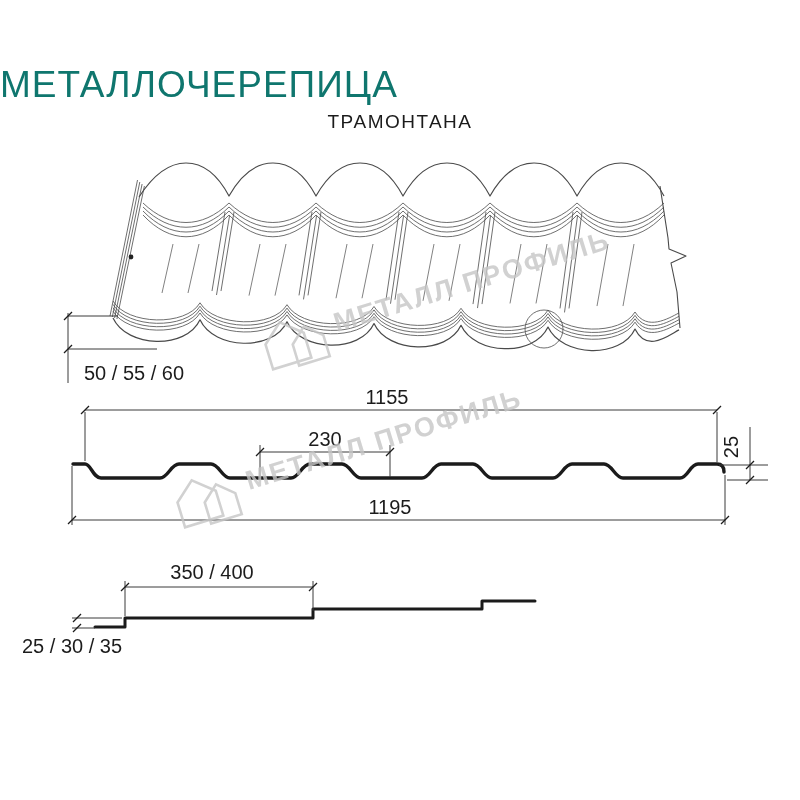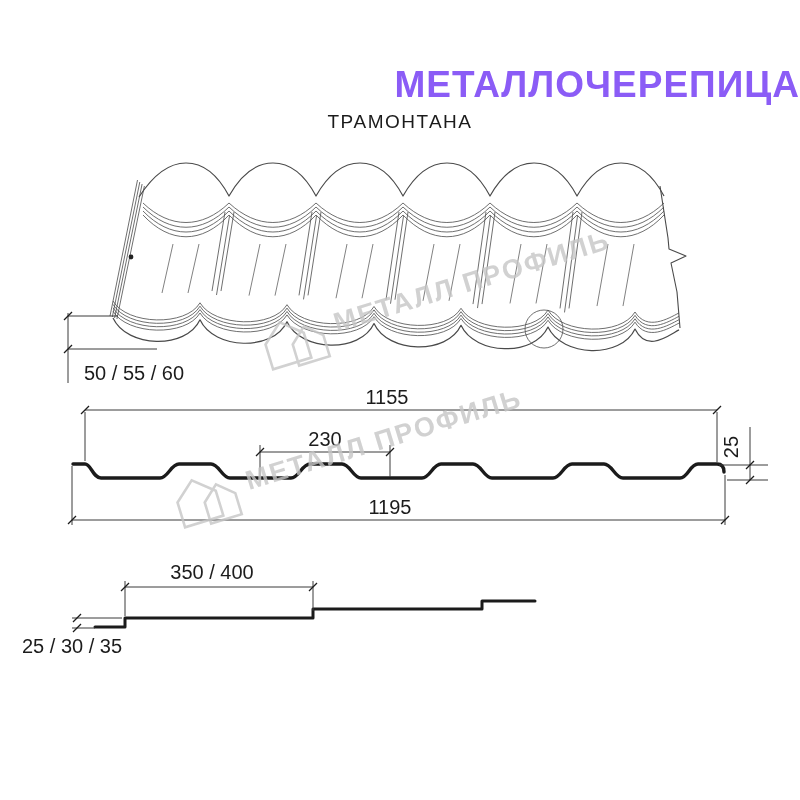--- a/index.html
+++ b/index.html
@@ -1,19 +1,19 @@
 <!DOCTYPE html>
 <html><head>
 <meta charset="utf-8">
 <style>
   html,body{margin:0;padding:0;background:#ffffff;width:800px;height:800px;overflow:hidden;}
   body{font-family:"Liberation Sans", sans-serif;position:relative;}
   .stage{position:absolute;left:0;top:0;width:800px;height:800px;background:#fff;}
-  .title{position:absolute;top:64px;left:0;width:100%;text-align:right;
-         font-size:37px;font-weight:bold;letter-spacing:1px;color:#8b5cf6;}
+  .title{position:absolute;top:64px;left:0;width:100%;text-align:left;
+         font-size:37px;font-weight:normal;letter-spacing:1px;color:#0f766e;}
   .subtitle{position:absolute;top:111px;left:0;width:100%;text-align:center;
          font-size:19px;font-weight:400;letter-spacing:1.5px;color:#1b1b1b;}
   svg{position:absolute;left:0;top:0;}
   svg text{font-family:"Liberation Sans", sans-serif;fill:#1c1c1c;}
   .dim{font-size:20px;}
   .thin{stroke:#3a3a3a;stroke-width:1;fill:none;}
   .tick{stroke:#1c1c1c;stroke-width:1.3;fill:none;}
   .prof{stroke:#1b1b1b;stroke-width:3.4;fill:none;stroke-linecap:round;stroke-linejoin:round;}
   .wm-text{font-size:27px;font-weight:bold;letter-spacing:2px;fill:#c6c6c6;}
   .wm-shape{stroke:#c6c6c6;stroke-width:2.6;fill:none;}

